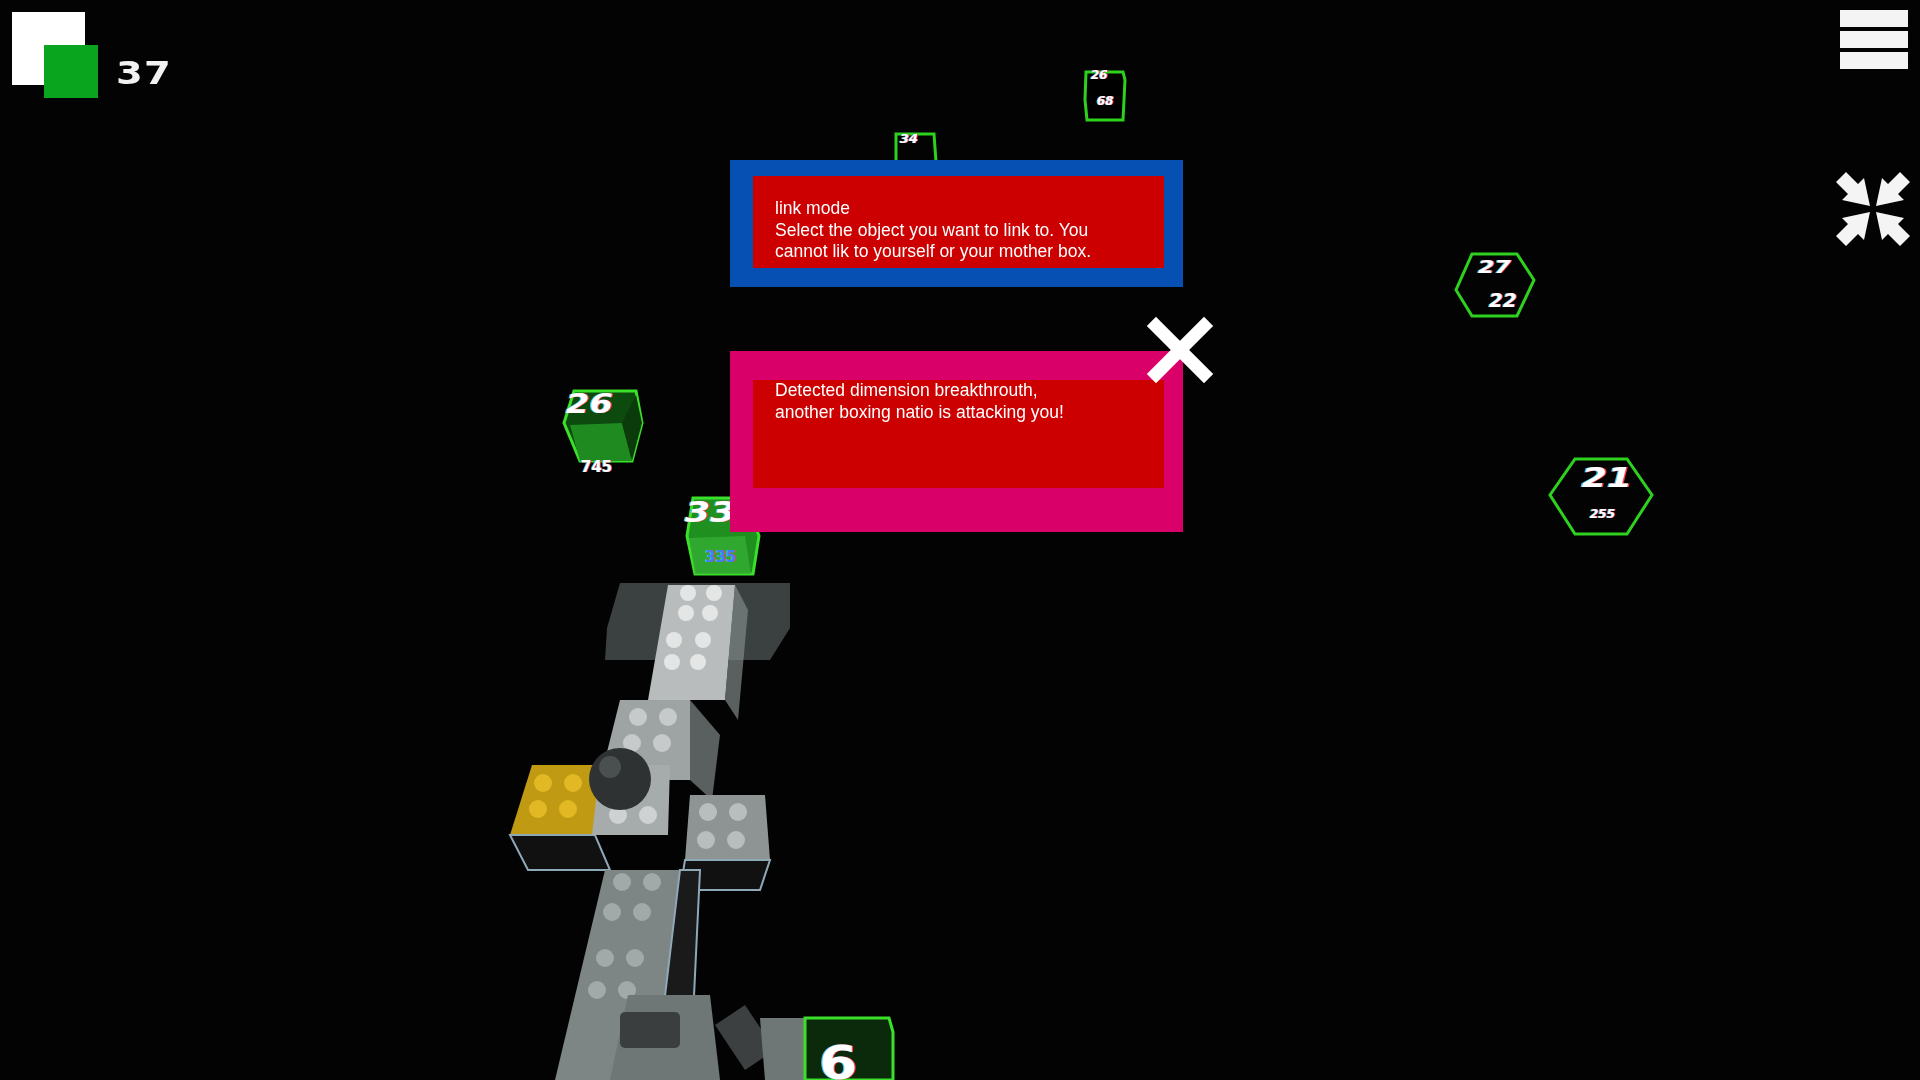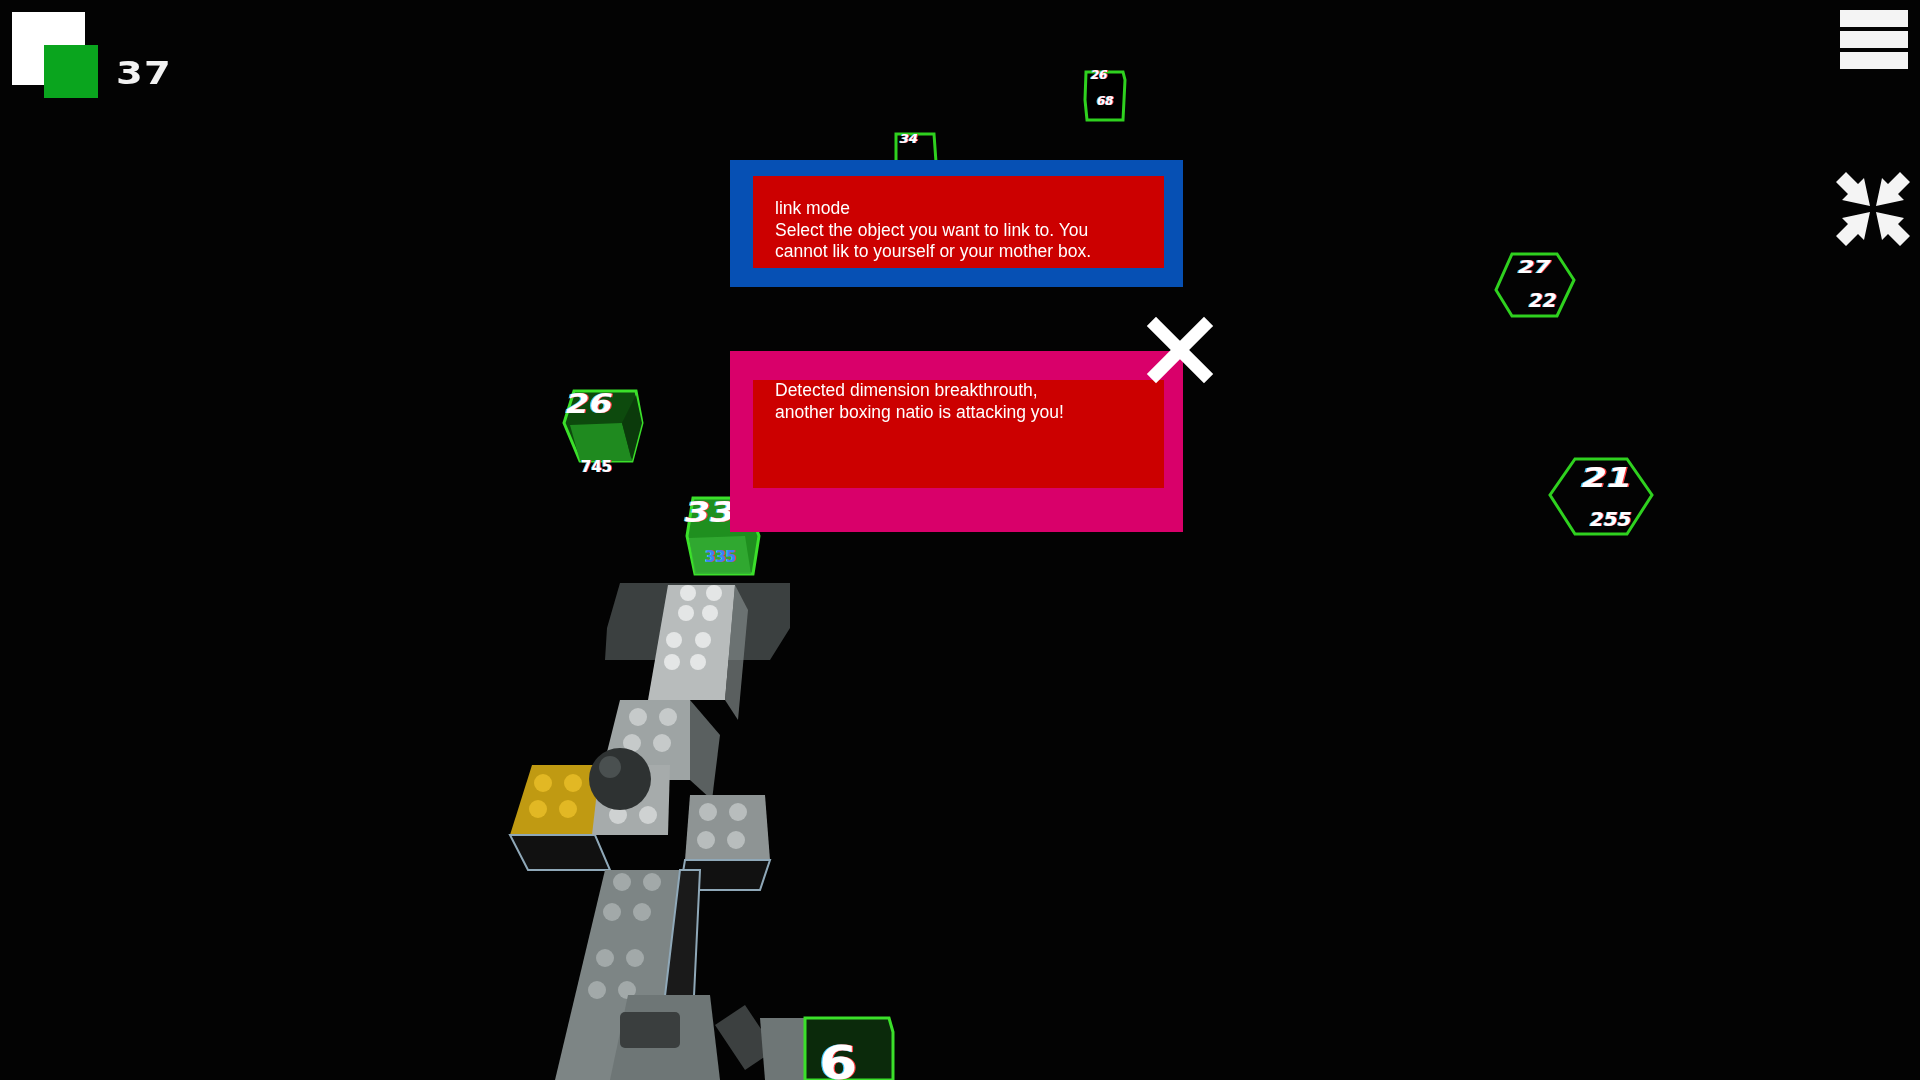--- a/index.html
+++ b/index.html
@@ -137,34 +137,34 @@
   <div class="ent-label" style="left:14px;top:24px;font-size:12px;">68</div>
 </div>
 
 <div class="abs" style="left:870px;top:132px;width:44px;height:30px;margin-left:24px;">
   <svg width="44" height="30" viewBox="0 0 44 30" style="position:absolute;left:0;top:0">
     <polyline points="2,30 2,2 40,2 42,30" fill="none" stroke="#2fd11f" stroke-width="3"></polyline>
   </svg>
   <div class="ent-label" style="left:6px;top:-1px;font-size:13px;">34</div>
 </div>
 
-<div class="abs" style="left:1494px;top:252px;width:82px;height:68px;">
+<div class="abs" style="left:1454px;top:252px;width:82px;height:68px;">
   <svg width="82" height="68" viewBox="0 0 82 68" style="position:absolute;left:0;top:0">
     <polygon points="18,2 63,2 80,28 63,64 18,64 2,38" fill="none" stroke="#2fd11f" stroke-width="3"></polygon>
   </svg>
   <div class="ent-label" style="left:28px;top:4px;font-size:18px;transform:scaleX(1.3);">27</div>
   <div class="ent-label" style="left:35px;top:36px;font-size:20px;">22</div>
 </div>
 
 <div class="abs" style="left:1547px;top:457px;width:108px;height:80px;">
   <svg width="108" height="80" viewBox="0 0 108 80" style="position:absolute;left:0;top:0">
     <polygon points="28,2 80,2 105,38 80,77 28,77 3,38" fill="none" stroke="#2fd11f" stroke-width="3"></polygon>
   </svg>
   <div class="ent-label" style="left:42px;top:6px;font-size:26px;transform:scaleX(1.4);">21</div>
-  <div class="ent-label" style="left:43px;top:50px;font-size:20px;">255</div>
+  <div class="ent-label" style="left:43px;top:50px;font-size:12px;">255</div>
 </div>
 
 <div class="abs" style="left:562px;top:389px;width:82px;height:76px;">
   <svg width="82" height="76" viewBox="0 0 82 76" style="position:absolute;left:0;top:0">
     <polygon points="12,2 74,2 80,34 70,72 18,72 2,34" fill="#0d4a0d" stroke="#3be02a" stroke-width="3"></polygon>
     <polygon points="8,36 60,34 70,72 18,72" fill="#1f8a1f"></polygon>
     <polygon points="60,34 74,6 80,34 70,72" fill="#0b3a0b"></polygon>
   </svg>
   <div class="ent-label" style="left:4px;top:0px;font-size:26px;transform:scaleX(1.3);transform-origin:left;">26</div>
   <div class="ent-label" style="left:19px;top:46px;font-size:15px;font-style:normal;margin-top:23px;">745</div>

